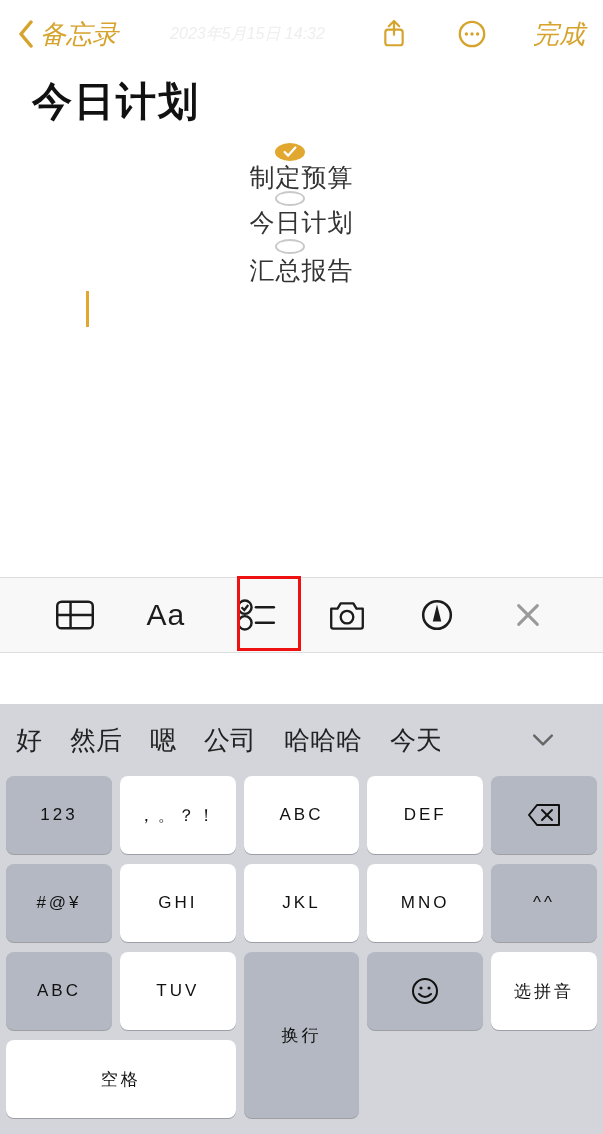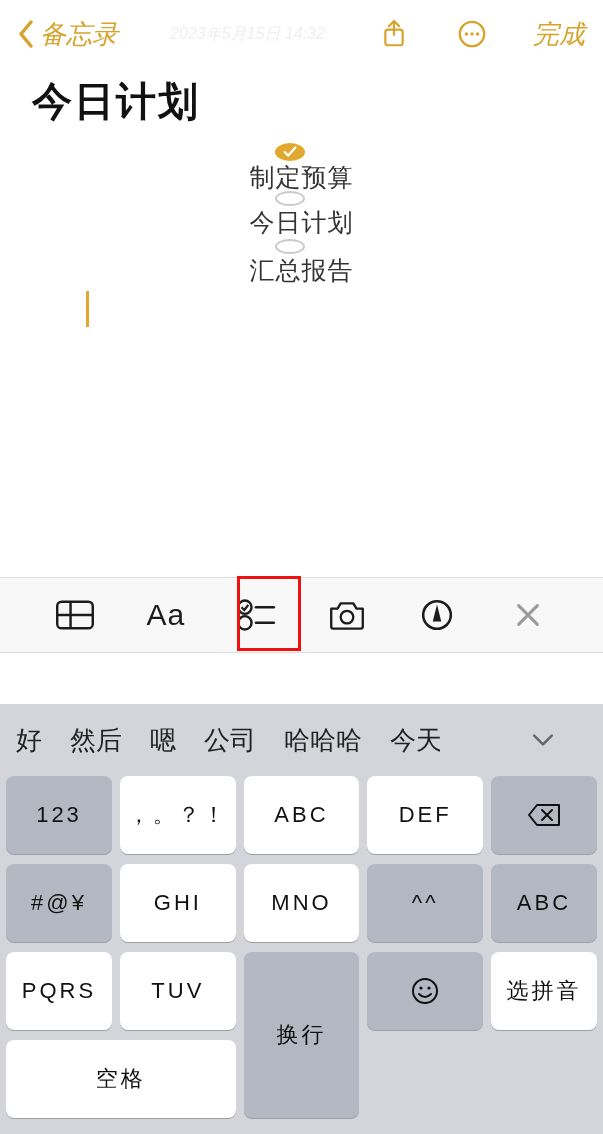--- a/index.html
+++ b/index.html
@@ -28,21 +28,21 @@
     .fbtn { width:48px; height:48px; display:flex; align-items:center; justify-content:center; color:#1c1c1c; }
     .fbtn.aa { font-size:30px; font-weight:500; letter-spacing:1px; }
     .fbtn.close { color:#9a9a9a; font-size:30px; }
     .hl { position:absolute; border:3px solid #e11; }
 
     .kbd { position:absolute; left:0; right:0; bottom:0; top:704px; background:#d3d5db; }
     .sugg { height:72px; display:flex; align-items:center; padding:0 16px; font-size:26px; color:#222; }
     .sugg span { margin-right:28px; white-space:nowrap; }
     .sugg .sugg-last { margin-right:0; overflow:hidden; width:50px; }
     .sugg .collapse { margin-left:auto; width:32px; height:32px; display:flex; align-items:center; justify-content:center; }
-    .key { flex:1; height:78px; border-radius:8px; display:flex; align-items:center; justify-content:center; font-size:22px; letter-spacing:3px; box-shadow:0 1px 0 rgba(0,0,0,0.25); }
+    .key { flex:1; height:78px; border-radius:8px; display:flex; align-items:center; justify-content:center; font-size:17px; letter-spacing:3px; box-shadow:0 1px 0 rgba(0,0,0,0.25); }
     .key.white { background:#fff; color:#111; }
     .key.gray  { background:#b3b8c2; color:#111; }
 
     .kgrid { display:grid; grid-template-columns: 106px 1fr 1fr 1fr 106px; grid-auto-rows:78px; gap:10px 8px; padding:0 6px 10px 6px; }
     .kgrid .key { flex: none; }
     .span2h { grid-column: span 2; }
     .span2v { grid-row: span 2; height:auto; }
     .emoji { font-size:30px; }
   </style>
 </head>
@@ -162,25 +162,25 @@
     <div class="key gray">
       <svg viewBox="0 0 34 24" width="34" height="24">
           <path d="M10 2 L32 2 L32 22 L10 22 L2 12 Z" fill="none" stroke="#111" stroke-width="2" stroke-linejoin="round"></path>
           <line x1="15" y1="7" x2="25" y2="17" stroke="#111" stroke-width="2" stroke-linecap="round"></line>
           <line x1="25" y1="7" x2="15" y2="17" stroke="#111" stroke-width="2" stroke-linecap="round"></line>
         </svg>
     </div>
 
     <div class="key gray">#@¥</div>
     <div class="key white">GHI</div>
+    <div class="key white">JKL</div>
     <div class="key white">MNO</div>
     <div class="key gray">^^</div>
 
     <div class="key gray">ABC</div>
-    <div class="key white">PQRS</div>
     <div class="key white">TUV</div>
     <div class="key gray span2v">换行</div>
 
     <div class="key gray emoji">
       <svg viewBox="0 0 30 30" width="30" height="30">
           <circle cx="15" cy="15" r="12" fill="none" stroke="#111" stroke-width="2"></circle>
           <circle cx="11" cy="12" r="1.6" fill="#111"></circle>
           <circle cx="19" cy="12" r="1.6" fill="#111"></circle>
           <path d="M9 18 q6 6 12 0" fill="none" stroke="#111" stroke-width="2" stroke-linecap="round"></path>
         </svg>

